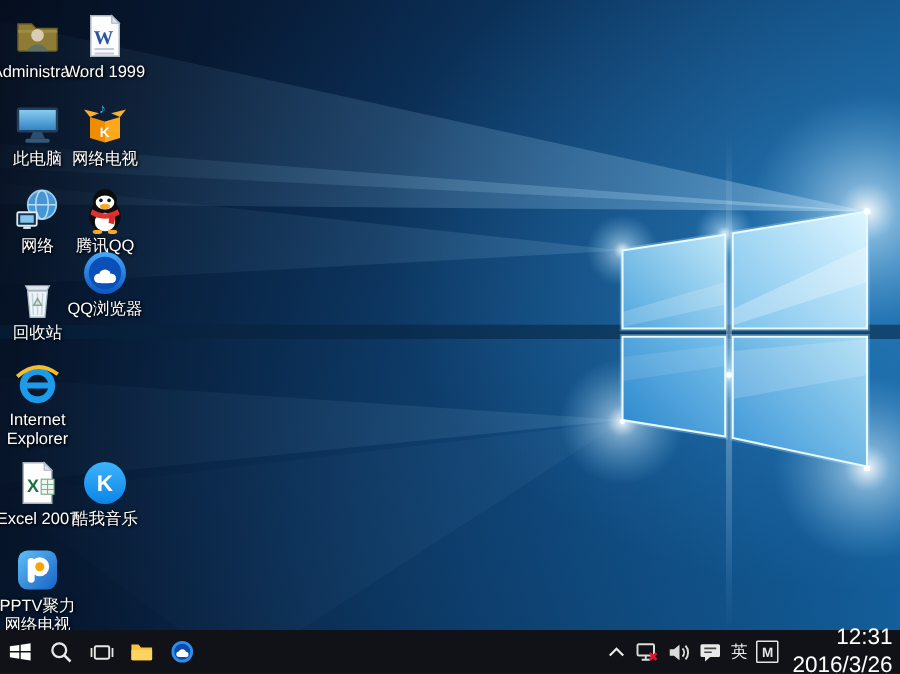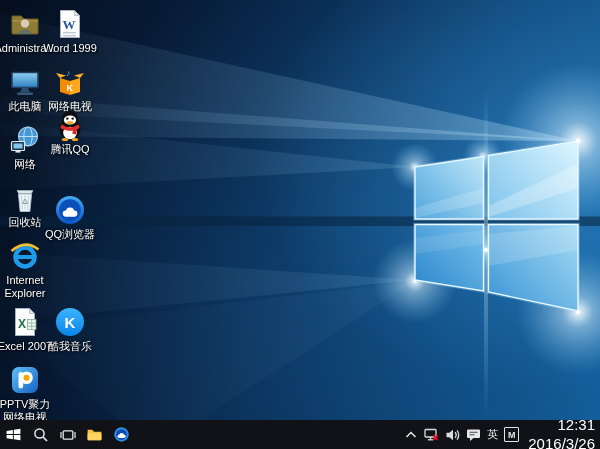--- a/index.html
+++ b/index.html
@@ -195,21 +195,21 @@
         <ellipse cx="19" cy="12.5" rx="4.2" ry="9.5" fill="none" stroke="#bfddf2"></ellipse>
         <line x1="9.5" y1="12.5" x2="28.5" y2="12.5" stroke="#bfddf2"></line>
         <rect x="2.5" y="17.5" width="13" height="9" rx="1" fill="#16344f" stroke="#dfe9f1" stroke-width="1.2"></rect>
         <rect x="4.5" y="19.5" width="9" height="5" fill="#85c6ec"></rect>
         <rect x="6.5" y="27" width="5" height="1.6" fill="#dfe9f1"></rect>
       </svg>
     </div>
     <div class="lbl">网络</div>
   </div>
 
-  <div class="icon-cell" style="left:39px;top:107px">
+  <div class="icon-cell" style="left:39px;top:122px">
     <div class="ic">
       <svg width="32" height="32" viewBox="0 0 32 32">
         <ellipse cx="16" cy="20" rx="10.5" ry="11" fill="#0d0d0d"></ellipse>
         <circle cx="16" cy="10" r="8" fill="#0d0d0d"></circle>
         <ellipse cx="16" cy="11" rx="6.2" ry="4.6" fill="#fff"></ellipse>
         <ellipse cx="16" cy="24" rx="6.8" ry="6.2" fill="#fff"></ellipse>
         <circle cx="13.3" cy="9.6" r="1.2" fill="#111"></circle>
         <circle cx="18.7" cy="9.6" r="1.2" fill="#111"></circle>
         <ellipse cx="16" cy="13.6" rx="3.4" ry="1.7" fill="#f9a825"></ellipse>
         <path d="M7.5 15.5 q8.5,5.5 17,0 l1.2,3.4 q-9.7,6 -19.4,0 z" fill="#e03131"></path>
@@ -226,21 +226,21 @@
       <svg width="32" height="32" viewBox="0 0 32 32">
         <path d="M8 8.5 h16 l-1.6 3 H9.6 z" fill="#dfe7ec" stroke="#9fb2bd" stroke-width=".8"></path>
         <path d="M9.4 12 h13.2 l-1.7 17.5 H11.1 z" fill="#eef4f7" stroke="#a9bcc7" stroke-width=".9"></path>
         <path d="M12.5 13.5 l0.8 14.5 M16 13.5 v14.5 M19.5 13.5 l-0.8 14.5" stroke="#c2d3dc" fill="none"></path>
         <path d="M16 17 l2.6 4.5 h-5.2 z" fill="none" stroke="#8aa39a"></path>
       </svg>
     </div>
     <div class="lbl">回收站</div>
   </div>
 
-  <div class="icon-cell" style="left:39px;top:192px">
+  <div class="icon-cell" style="left:39px;top:164px">
     <div class="ic">
       <svg width="32" height="32" viewBox="0 0 32 32">
         <defs>
             <linearGradient id="qbG" x1="0" y1="0" x2="0" y2="1">
           <stop offset="0" stop-color="#46aaf6"></stop>
               <stop offset="1" stop-color="#0d55c4"></stop>
             </linearGradient>
           </defs>
         <circle cx="16" cy="16" r="14" fill="url(#qbG)"></circle>
         <circle cx="16" cy="16" r="10.8" fill="#0b4fb8"></circle>

